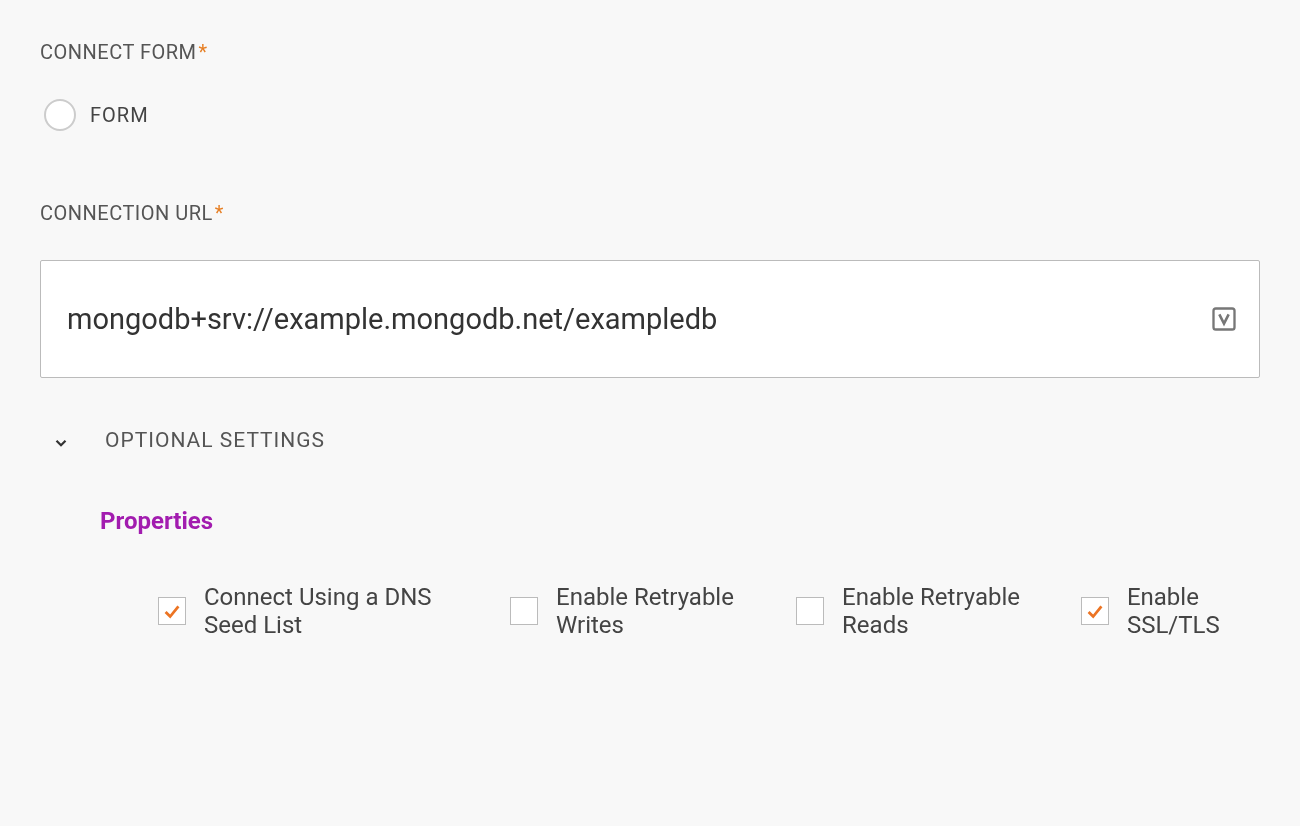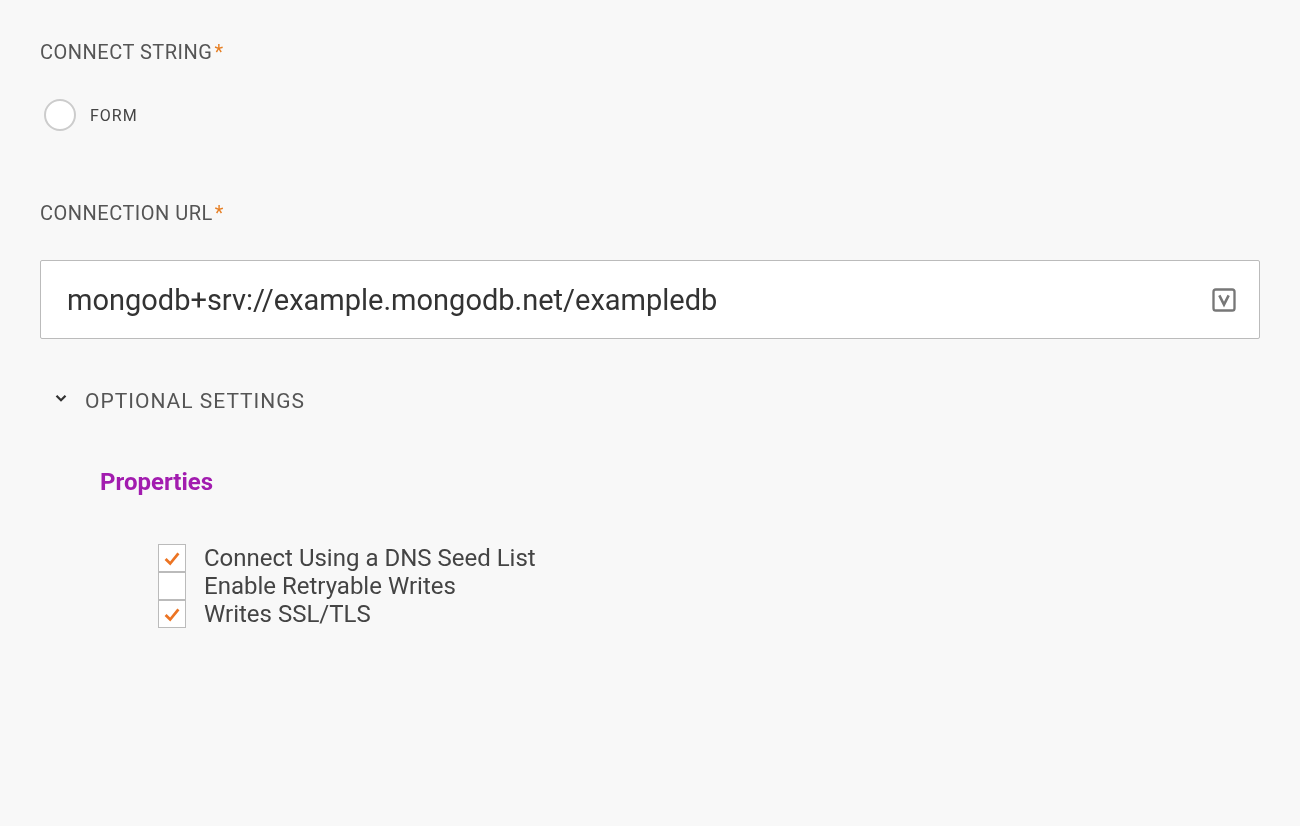--- a/index.html
+++ b/index.html
@@ -52,32 +52,32 @@
   .radio-circle.selected {
     border-color: #f5b580;
   }
   .radio-dot {
     width: 14px;
     height: 14px;
     border-radius: 50%;
     background: #ec7423;
   }
   .radio-label {
-    font-size: 16px;
+    font-size: 20px;
     letter-spacing: 1px;
     color: #444;
     font-weight: 400;
   }
   .input-wrapper {
     position: relative;
     margin-bottom: 50px;
   }
   .text-input {
     width: 100%;
-    height: 79px;
+    height: 118px;
     border: 1px solid #bbb;
     background: #fff;
     font-size: 29px;
     padding: 0 60px 0 26px;
     color: #333;
     font-family: inherit;
     border-radius: 2px;
   }
   .input-icon {
     position: absolute;
@@ -85,22 +85,22 @@
     top: 50%;
     transform: translateY(-50%);
     width: 28px;
     height: 28px;
     display: flex;
     align-items: center;
     justify-content: center;
   }
   .collapse-header {
     display: flex;
-    align-items: flex-start;
-    gap: 15px;
+    align-items: flex-end;
+    gap: 35px;
     margin-bottom: 55px;
     cursor: pointer;
     padding-left: 12px;
   }
   .chevron {
     width: 18px;
     height: 18px;
     display: flex;
     align-items: center;
     justify-content: center;
@@ -116,21 +116,22 @@
   }
   .properties-title {
     font-size: 24px;
     font-weight: 700;
     color: #a21caf;
     margin-bottom: 48px;
   }
   .checkbox-list {
     padding-left: 58px;
     display: flex;
-    flex-direction: column;
+    flex-direction: row;
+    gap: 40px;
   }
   .checkbox-row {
     display: flex;
     align-items: center;
     gap: 18px;
     cursor: pointer;
   }
   .checkbox-box {
     width: 28px;
     height: 28px;
@@ -143,21 +144,21 @@
   }
   .checkbox-label {
     font-size: 24px;
     color: #444;
   }
 </style>
 </head>
 <body>
 
 <div class="field-label">
-  <span>CONNECT STRING</span><span class="required-star">*</span>
+  <span>CONNECT FORM</span><span class="required-star">*</span>
 </div>
 
 <div class="radio-row">
   <div class="radio-option">
     <div class="radio-circle"></div>
     <div class="radio-label">FORM</div>
   </div>
 </div>
 
 <div class="field-label">
@@ -195,24 +196,28 @@
           </svg>
       </div>
       <div class="checkbox-label">Connect Using a DNS Seed List</div>
     </div>
 
     <div class="checkbox-row">
       <div class="checkbox-box"></div>
       <div class="checkbox-label">Enable Retryable Writes</div>
     </div>
 
+    <div class="checkbox-row">
+      <div class="checkbox-box"></div>
+      <div class="checkbox-label">Enable Retryable Reads</div>
+    </div>
 
     <div class="checkbox-row">
       <div class="checkbox-box">
         <svg viewBox="0 0 24 24" width="22" height="22" fill="none" stroke="#ec7423" stroke-width="3">
             <path d="M5 13 L10 18 L19 7"></path>
           </svg>
       </div>
-      <div class="checkbox-label">Writes SSL/TLS</div>
+      <div class="checkbox-label">Enable SSL/TLS</div>
     </div>
 
   </div>
 </div>
 
 </body></html>

